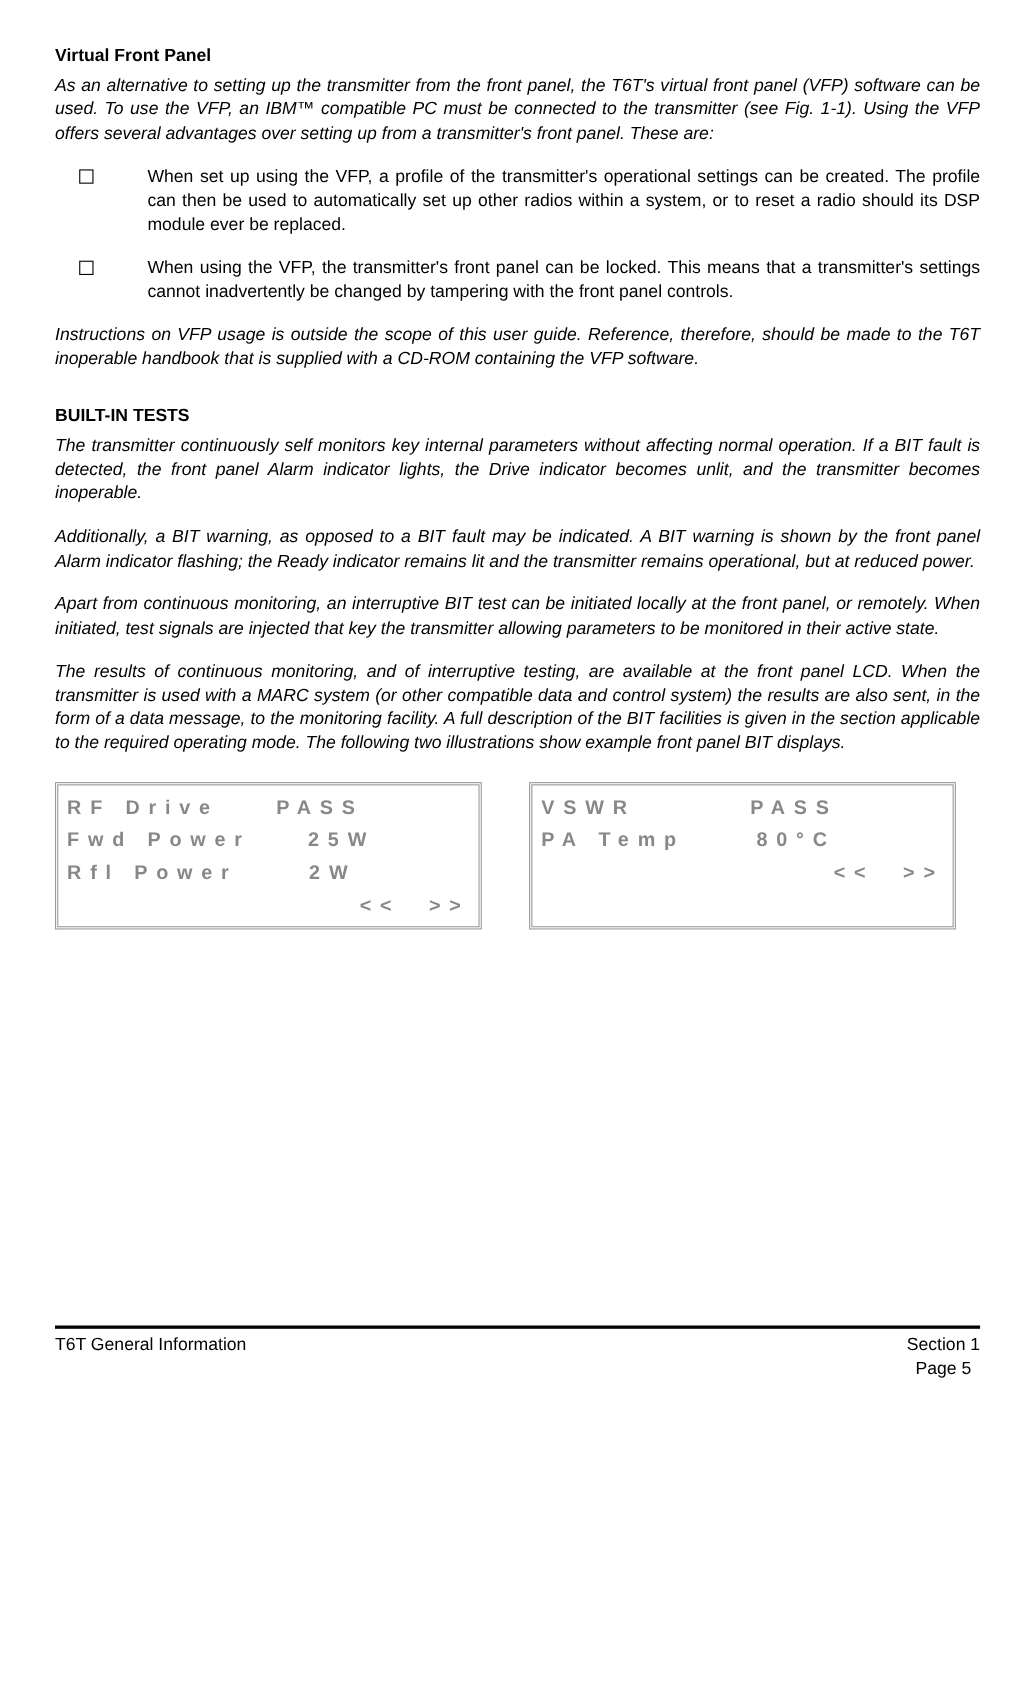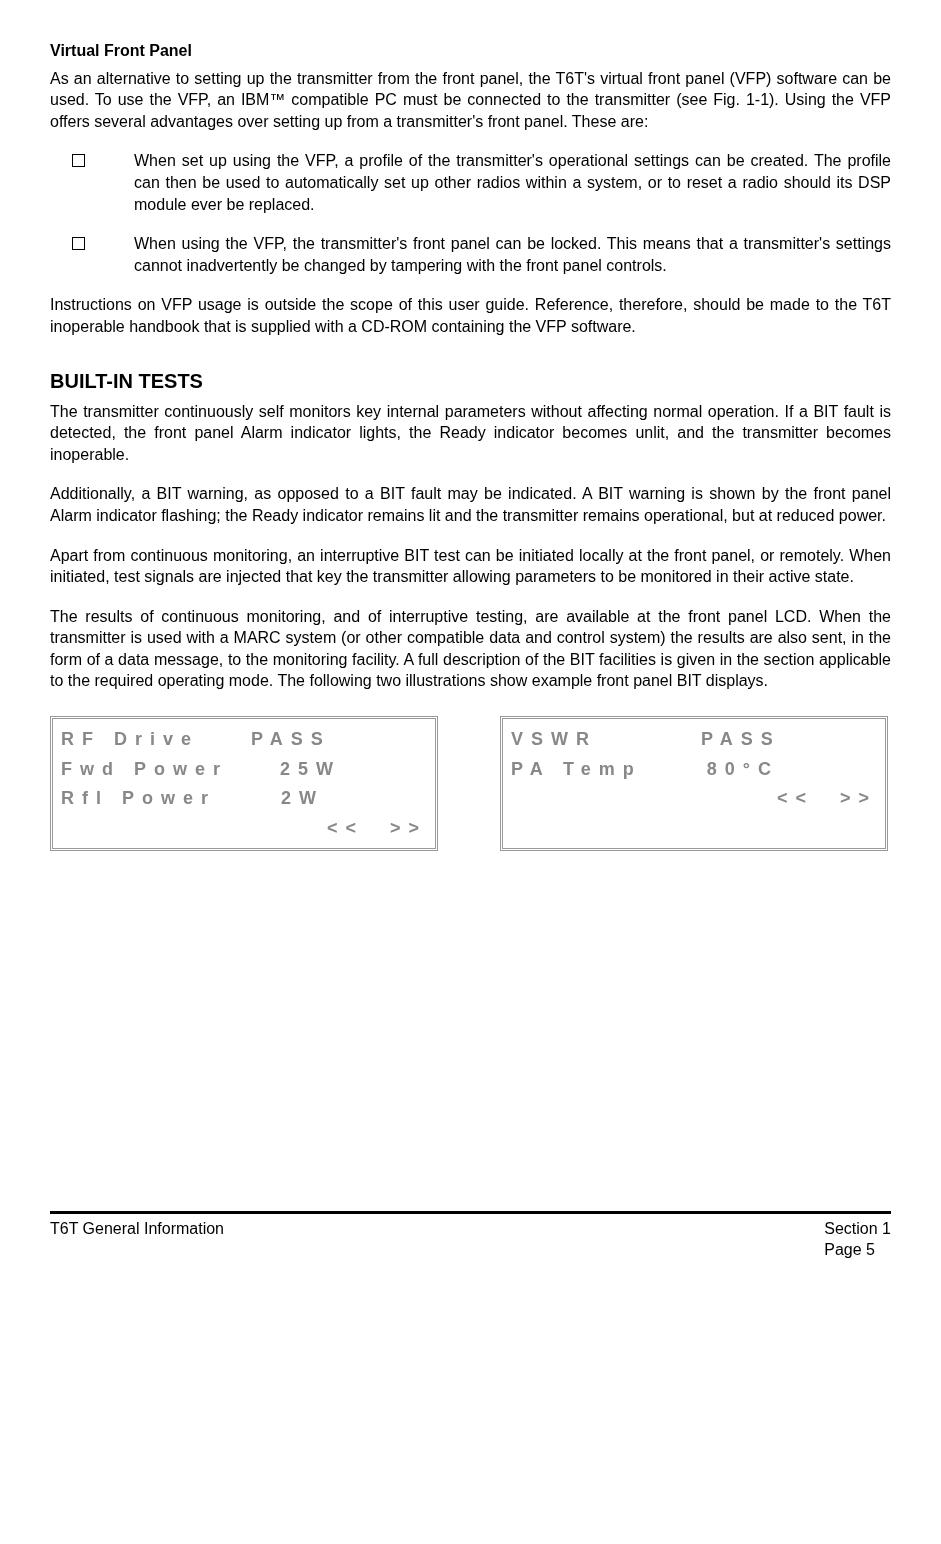--- a/index.html
+++ b/index.html
@@ -11,27 +11,28 @@
       line-height: 1.35;
       color: #000;
     }
     .section-title {
       font-weight: bold;
       margin-bottom: 6px;
       font-size: 16px;
     }
     .heading {
       font-weight: bold;
-      font-size: 20px;
+      font-size: 16px;
       margin-bottom: 6px;
       margin-top: 30px;
     }
     p {
       margin: 0 0 18px 0;
       text-align: justify;
+      font-style: italic;
     }
     .bullet-list {
       margin: 0 0 0 0;
       padding: 0;
     }
     .bullet-item {
       display: flex;
       margin-bottom: 18px;
     }
     .bullet-marker {
@@ -48,21 +49,21 @@
     .bullet-marker .square {
       display: inline-block;
       width: 11px;
       height: 11px;
       border: 1.5px solid #000;
       position: relative;
       top: 1px;
     }
     .lcd-row {
       display: flex;
-      gap: 62px;
+      gap: 43px;
       margin-top: 24px;
     }
     .lcd {
       border: 3px double #999;
       width: 388px;
       padding: 6px 8px 4px 8px;
       box-sizing: border-box;
     }
     .lcd-line {
       color: #888;
@@ -79,21 +80,21 @@
     .footer {
       position: relative;
       margin-top: 360px;
       border-top: 3px solid #000000;
       padding-top: 4px;
       display: flex;
       justify-content: space-between;
       font-size: 16px;
     }
     .footer-right {
-      text-align: left;
+      text-align: center;
     }
   </style>
 </head>
 <body>
 
 <div class="section-title">Virtual Front Panel</div>
 <p>As an alternative to setting up the transmitter from the front panel, the T6T's virtual front panel (VFP) software can be used. To use the VFP, an IBM™ compatible PC must be connected to the transmitter (see Fig. 1-1). Using the VFP offers several advantages over setting up from a transmitter's front panel. These are:</p>
 
 <div class="bullet-list">
   <div class="bullet-item">
@@ -102,21 +103,21 @@
   </div>
   <div class="bullet-item">
     <div class="bullet-marker"><span class="square"></span></div>
     <div class="bullet-text">When using the VFP, the transmitter's front panel can be locked. This means that a transmitter's settings cannot inadvertently be changed by tampering with the front panel controls.</div>
   </div>
 </div>
 
 <p>Instructions on VFP usage is outside the scope of this user guide. Reference, therefore, should be made to the T6T inoperable handbook that is supplied with a CD-ROM containing the VFP software.</p>
 
 <div class="heading">BUILT-IN TESTS</div>
-<p>The transmitter continuously self monitors key internal parameters without affecting normal operation. If a BIT fault is detected, the front panel Alarm indicator lights, the Ready indicator becomes unlit, and the transmitter becomes inoperable.</p>
+<p>The transmitter continuously self monitors key internal parameters without affecting normal operation. If a BIT fault is detected, the front panel Alarm indicator lights, the Drive indicator becomes unlit, and the transmitter becomes inoperable.</p>
 <p>Additionally, a BIT warning, as opposed to a BIT fault may be indicated. A BIT warning is shown by the front panel Alarm indicator flashing; the Ready indicator remains lit and the transmitter remains operational, but at reduced power.</p>
 <p>Apart from continuous monitoring, an interruptive BIT test can be initiated locally at the front panel, or remotely. When initiated, test signals are injected that key the transmitter allowing parameters to be monitored in their active state.</p>
 <p>The results of continuous monitoring, and of interruptive testing, are available at the front panel LCD. When the transmitter is used with a MARC system (or other compatible data and control system) the results are also sent, in the form of a data message, to the monitoring facility. A full description of the BIT facilities is given in the section applicable to the required operating mode. The following two illustrations show example front panel BIT displays.</p>
 
 <div class="lcd-row">
   <div class="lcd">
     <div class="lcd-line">RF Drive    PASS</div>
     <div class="lcd-line">Fwd Power    25W</div>
     <div class="lcd-line">Rfl Power     2W</div>
     <div class="lcd-line last">&lt;&lt;  &gt;&gt;</div>

